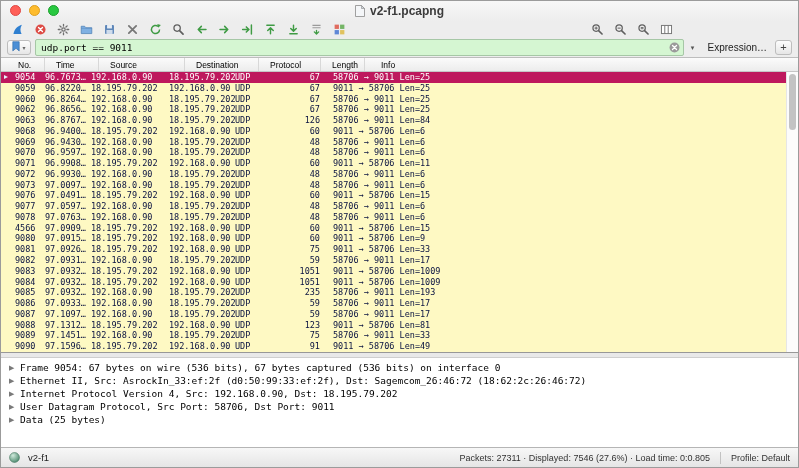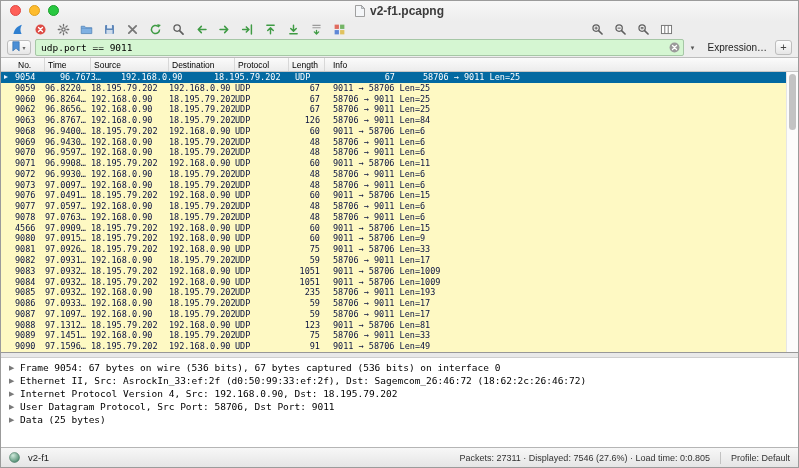--- a/index.html
+++ b/index.html
@@ -31,32 +31,32 @@
   .filter-input{flex:1;height:13px;background:transparent;border:none;outline:none;
                 font-family:"DejaVu Sans Mono",monospace;font-size:9.5px;color:#000;padding:0 5px;}
   .clear-btn{display:inline-flex;margin-right:3px;}
   .combo-caret{font-family:"DejaVu Sans",sans-serif;font-size:7px;color:#555;margin-left:3px;width:12px;text-align:center;}
   .expr-label{font-size:10px;color:#222;margin-left:9px;white-space:nowrap;text-align:center;}
   .add-btn{width:17px;height:15px;margin-left:8px;background:linear-gradient(#fdfdfd,#e6e6e6);
            border:1px solid #bdbdbd;border-radius:3px;font-size:11px;line-height:11px;color:#444;padding:0;}
   
   .lheader{height:13px;flex:0 0 13px;background:linear-gradient(#fbfbfb,#ececec);border-bottom:1px solid #c6c6c6;
            display:grid;grid-template-columns:30px 46px 78px 66px 54px 36px 1fr;padding-left:14px;
-           font-size:8.5px;color:#000;align-items:center;}
+           font-size:8.5px;color:#000;align-items:center;gap:8px;}
   .hcell{border-right:1px solid #d8d8d8;height:100%;display:flex;align-items:center;padding-left:3px;white-space:pre;overflow:hidden;}
   .hcell.c-info{border-right:none;padding-left:8px;}
   
   .list{height:280px;flex:0 0 280px;position:relative;background:#fff;overflow:hidden;}
   .prow{display:grid;grid-template-columns:30px 46px 78px 66px 54px 36px 1fr;padding-left:14px;
         height:10.77px;line-height:10.77px;background:#fef9c3;color:#081140;
         font-family:"DejaVu Sans Mono",monospace;font-size:8.5px;position:relative;}
   .prow .cell{white-space:pre;overflow:hidden;}
   .prow .c-length{text-align:right;padding-right:5px;}
   .prow .c-info{padding-left:8px;}
-  .prow.sel{background:#0369a1;color:#fff;gap:15px;}
+  .prow.sel{background:#be185d;color:#fff;}
   .prow.sel::before{content:"";position:absolute;left:3px;top:2.6px;width:0;height:0;
         border-top:2.8px solid transparent;border-bottom:2.8px solid transparent;border-left:4px solid #e9effc;}
   .vscroll{position:absolute;top:0;right:0;bottom:0;width:11px;background:#fcfcfc;border-left:1px solid #e6e6e6;}
   .vthumb{position:absolute;top:2px;left:2px;width:7px;height:56px;border-radius:4px;background:#c3c3c3;}
   
   .splitter{height:6px;flex:0 0 6px;background:#e9e9e9;border-top:1px solid #989898;border-bottom:1px solid #cfcfcf;box-sizing:border-box;}
   
   .detailpane{flex:1;background:#fff;padding-top:3px;overflow:hidden;}
   .drow{display:flex;align-items:center;height:13px;font-family:"DejaVu Sans Mono",monospace;font-size:9.5px;color:#000;}
   .tri{width:11px;margin-left:8px;font-family:"DejaVu Sans",sans-serif;font-size:7px;color:#7a7a7a;flex:0 0 11px;}

